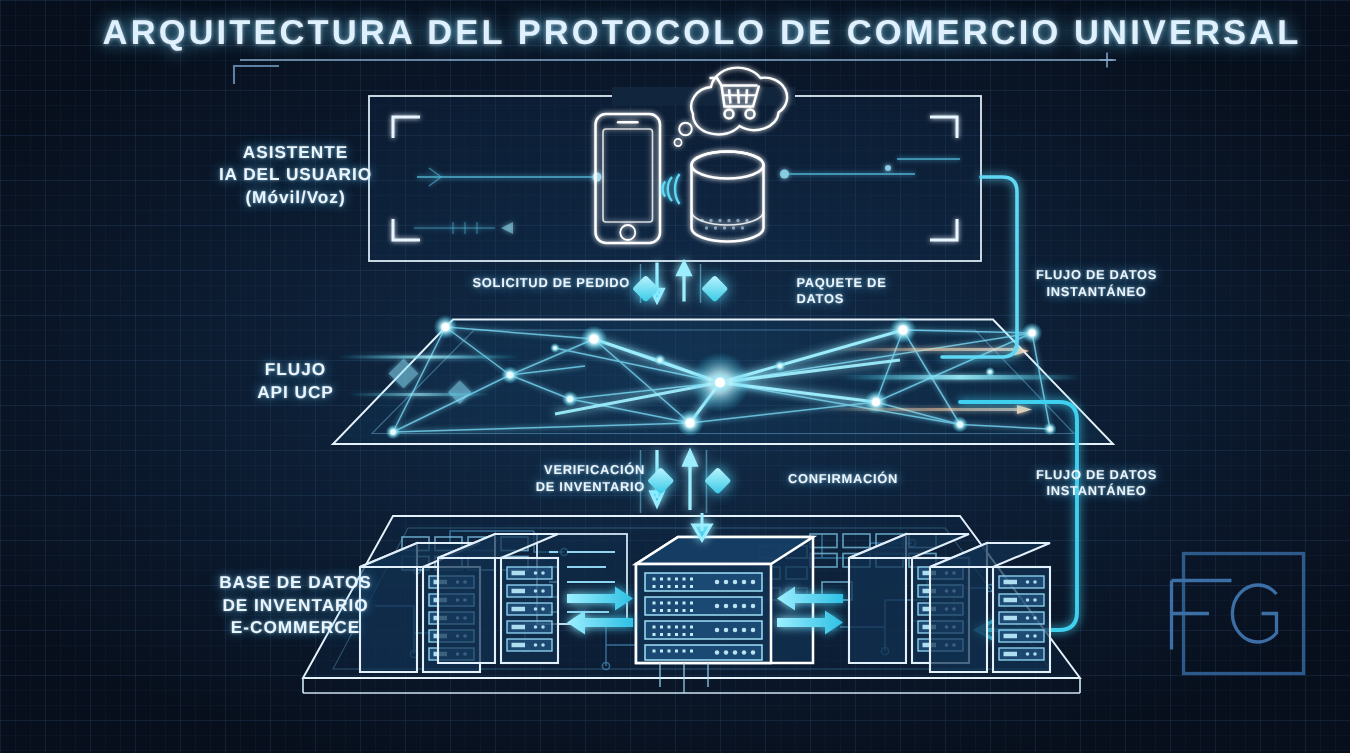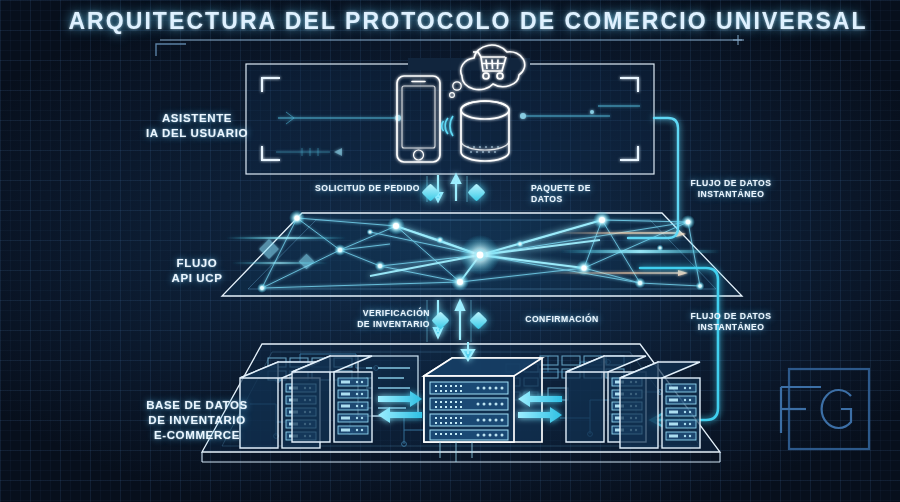--- a/index.html
+++ b/index.html
@@ -27,21 +27,21 @@
          text-shadow:0 0 7px rgba(90,200,255,.75), 0 0 2px rgba(255,255,255,.5); }
 
   #title {
     top:8px; left:0; width:900px; text-align:center;
     font-size:23px; font-weight:bold; letter-spacing:.09em;
     color:#dff1ff;
     text-shadow:0 0 12px rgba(100,210,255,.85), 0 0 3px rgba(255,255,255,.6);
     padding-left:36px;
   }
 
-  .stage-label { text-align:center; font-size:11.5px; font-weight:bold; line-height:1.32;margin-top:16px; }
+  .stage-label { text-align:center; font-size:11.5px; font-weight:bold; line-height:1.32; }
   #label-assistant { left:132px; top:95px; width:130px; }
   #label-bridge    { left:138px; top:240px; width:118px; }
   #label-database  { left:122px; top:382px; width:150px; }
 
   .flow-label { font-size:8.6px; font-weight:bold; line-height:1.3; }
   #flow-order   { left:302px; top:183px; width:118px; text-align:right; }
   #flow-packet  { left:488px; top:183px; width:110px; text-align:left;padding-left:43px; }
   #flow-verify  { left:330px; top:308px; width:100px; text-align:right; }
   #flow-confirm { left:515px; top:314px; width:94px; text-align:center; }
   #flow-right-1 { left:672px; top:178px; width:118px; text-align:center; }
@@ -585,20 +585,21 @@
       <path d="M781 409 L806 409" stroke="#3f74ad"></path>
       <path d="M851 396 a17 19 0 1 0 0 26 l0 -13 l-10 0" stroke="#3f74ad"></path>
     </g>
   </svg>
 
   <div class="txt" id="title">ARQUITECTURA DEL PROTOCOLO DE COMERCIO UNIVERSAL</div>
 
   <div class="txt stage-label" id="label-assistant">
     <div>ASISTENTE</div>
     <div>IA DEL USUARIO</div>
+    <div>(Móvil/Voz)</div>
   </div>
 
   <div class="txt stage-label" id="label-bridge">
     <div>FLUJO</div>
     <div>API UCP</div>
   </div>
 
   <div class="txt stage-label" id="label-database">
     <div>BASE DE DATOS</div>
     <div>DE INVENTARIO</div>

